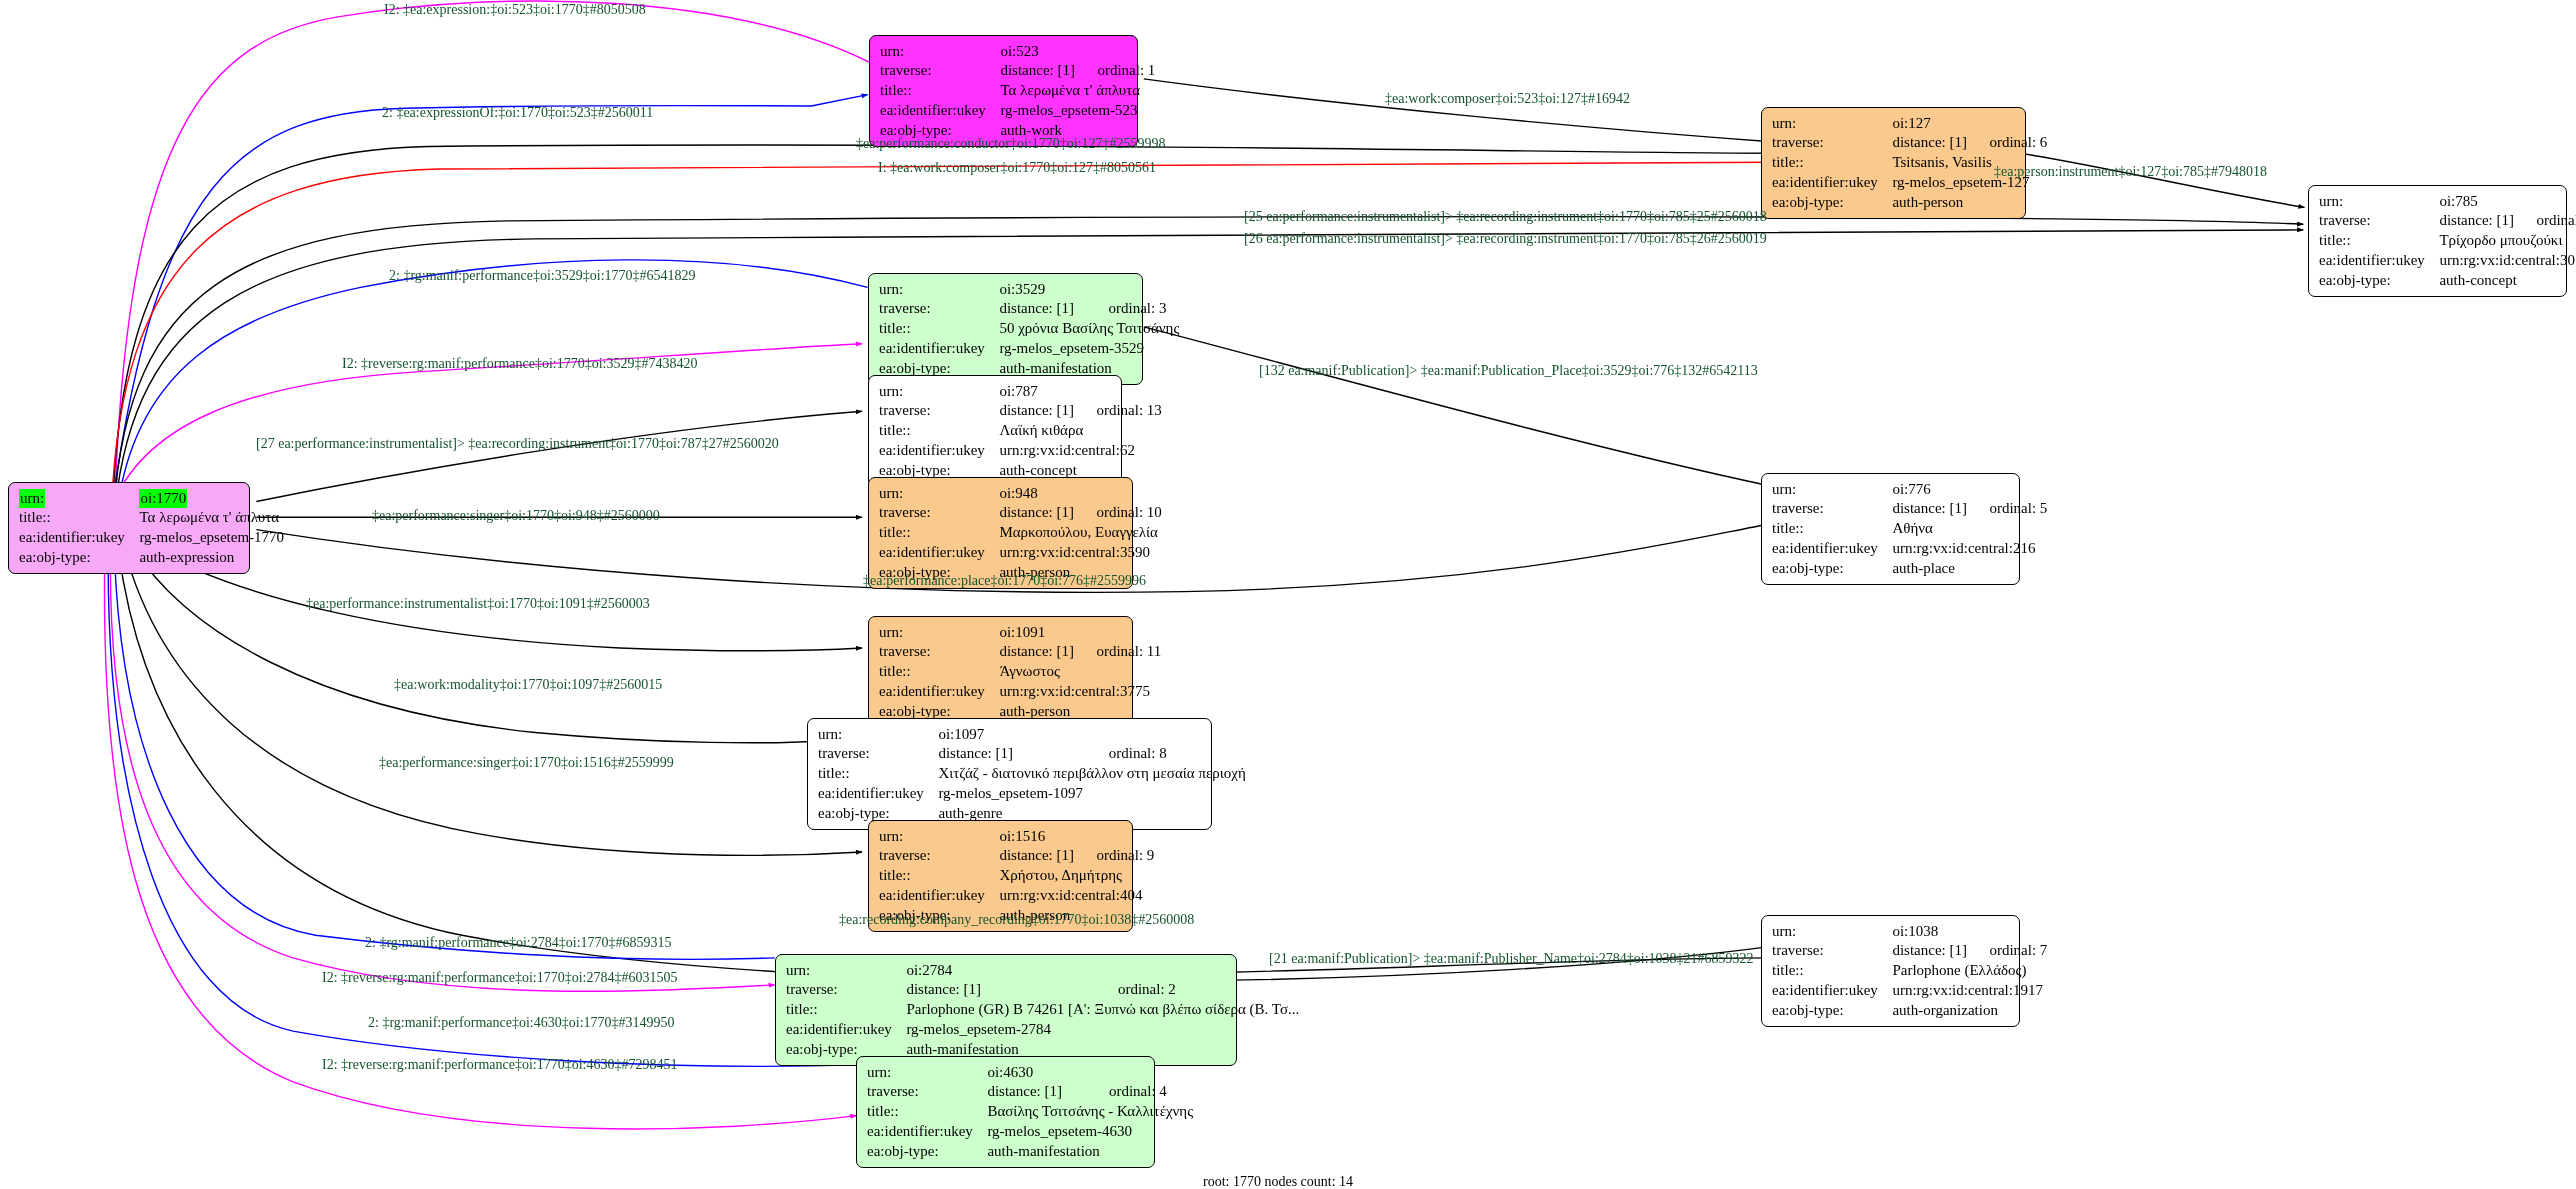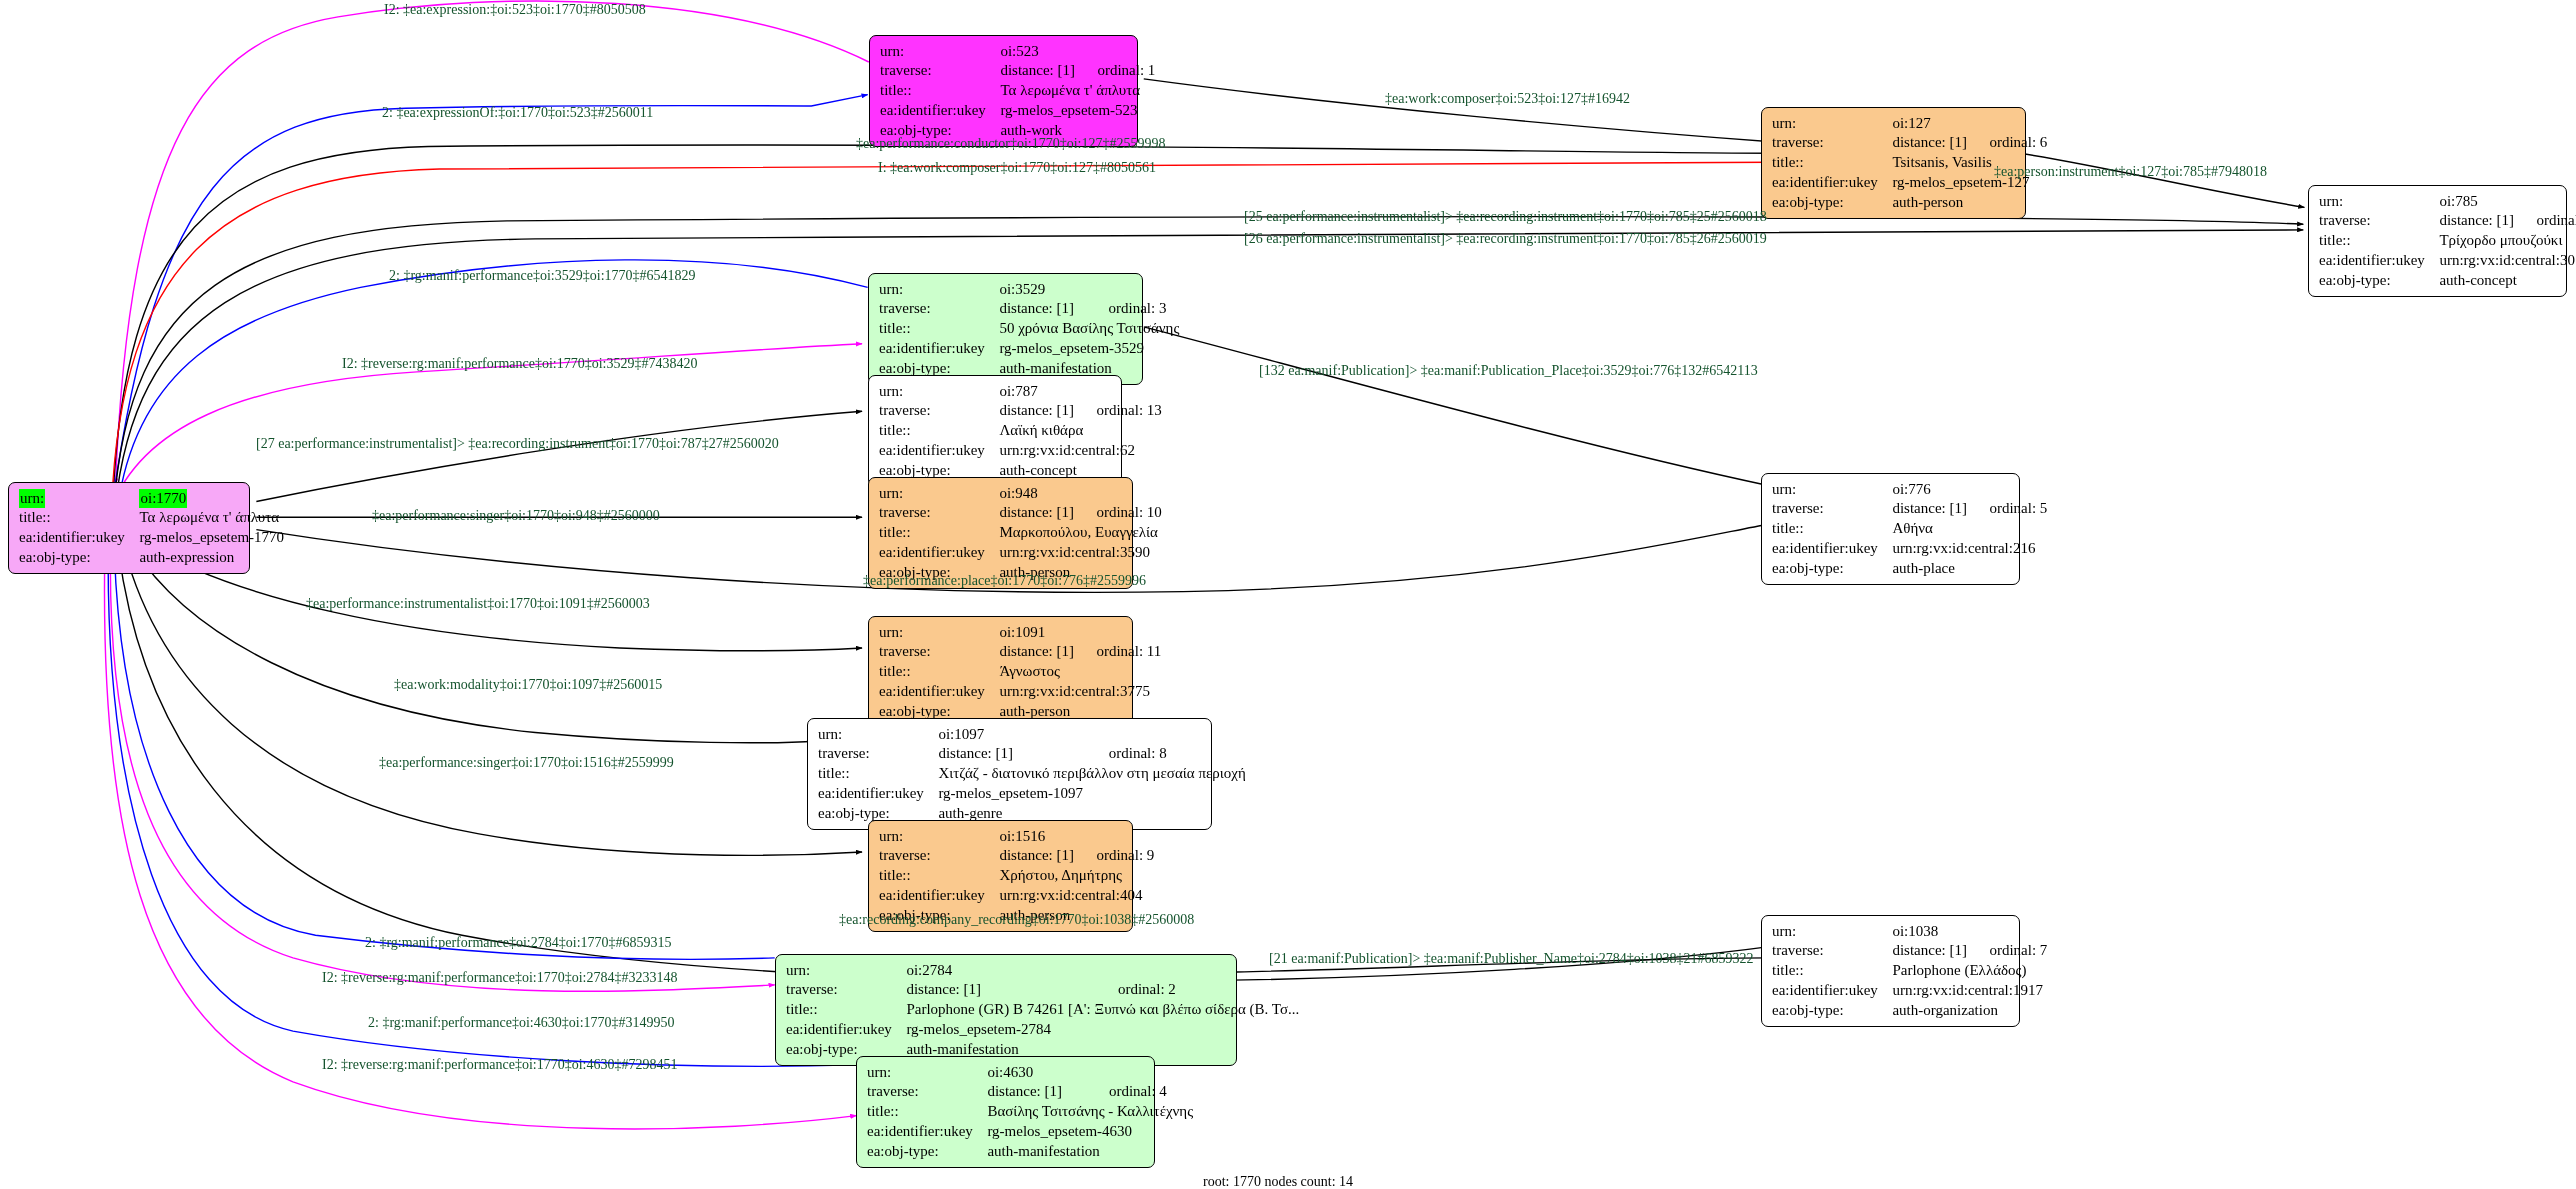--- a/index.html
+++ b/index.html
@@ -558,21 +558,21 @@
   <div class="edge-label" style="left:342px;  top:357px;">I2: ‡reverse:rg:manif:performance‡oi:1770‡oi:3529‡#7438420</div>
   <div class="edge-label" style="left:1259px; top:364px;">[132 ea:manif:Publication]&gt; ‡ea:manif:Publication_Place‡oi:3529‡oi:776‡132#6542113</div>
   <div class="edge-label" style="left:256px;  top:437px;">[27 ea:performance:instrumentalist]&gt; ‡ea:recording:instrument‡oi:1770‡oi:787‡27#2560020</div>
   <div class="edge-label" style="left:372px;  top:509px;">‡ea:performance:singer‡oi:1770‡oi:948‡#2560000</div>
   <div class="edge-label" style="left:863px; top:574px;">‡ea:performance:place‡oi:1770‡oi:776‡#2559996</div>
   <div class="edge-label" style="left:306px;  top:597px;">‡ea:performance:instrumentalist‡oi:1770‡oi:1091‡#2560003</div>
   <div class="edge-label" style="left:394px;  top:678px;">‡ea:work:modality‡oi:1770‡oi:1097‡#2560015</div>
   <div class="edge-label" style="left:379px;  top:756px;">‡ea:performance:singer‡oi:1770‡oi:1516‡#2559999</div>
   <div class="edge-label" style="left:839px; top:913px;">‡ea:recording:company_recording‡oi:1770‡oi:1038‡#2560008</div>
   <div class="edge-label" style="left:365px;  top:936px;">2: ‡rg:manif:performance‡oi:2784‡oi:1770‡#6859315</div>
-  <div class="edge-label" style="left:322px;  top:971px;">I2: ‡reverse:rg:manif:performance‡oi:1770‡oi:2784‡#3233148</div>
+  <div class="edge-label" style="left:322px;  top:971px;">I2: ‡reverse:rg:manif:performance‡oi:1770‡oi:2784‡#6031505</div>
   <div class="edge-label" style="left:1269px; top:952px;">[21 ea:manif:Publication]&gt; ‡ea:manif:Publisher_Name‡oi:2784‡oi:1038‡21#6859322</div>
   <div class="edge-label" style="left:368px;  top:1016px;">2: ‡rg:manif:performance‡oi:4630‡oi:1770‡#3149950</div>
   <div class="edge-label" style="left:322px;  top:1058px;">I2: ‡reverse:rg:manif:performance‡oi:1770‡oi:4630‡#7298451</div>
 
   <div class="footer" style="left:1203px; top:1174px;">root: 1770 nodes count: 14</div>
 
 </div>
 
 
 </body></html>

